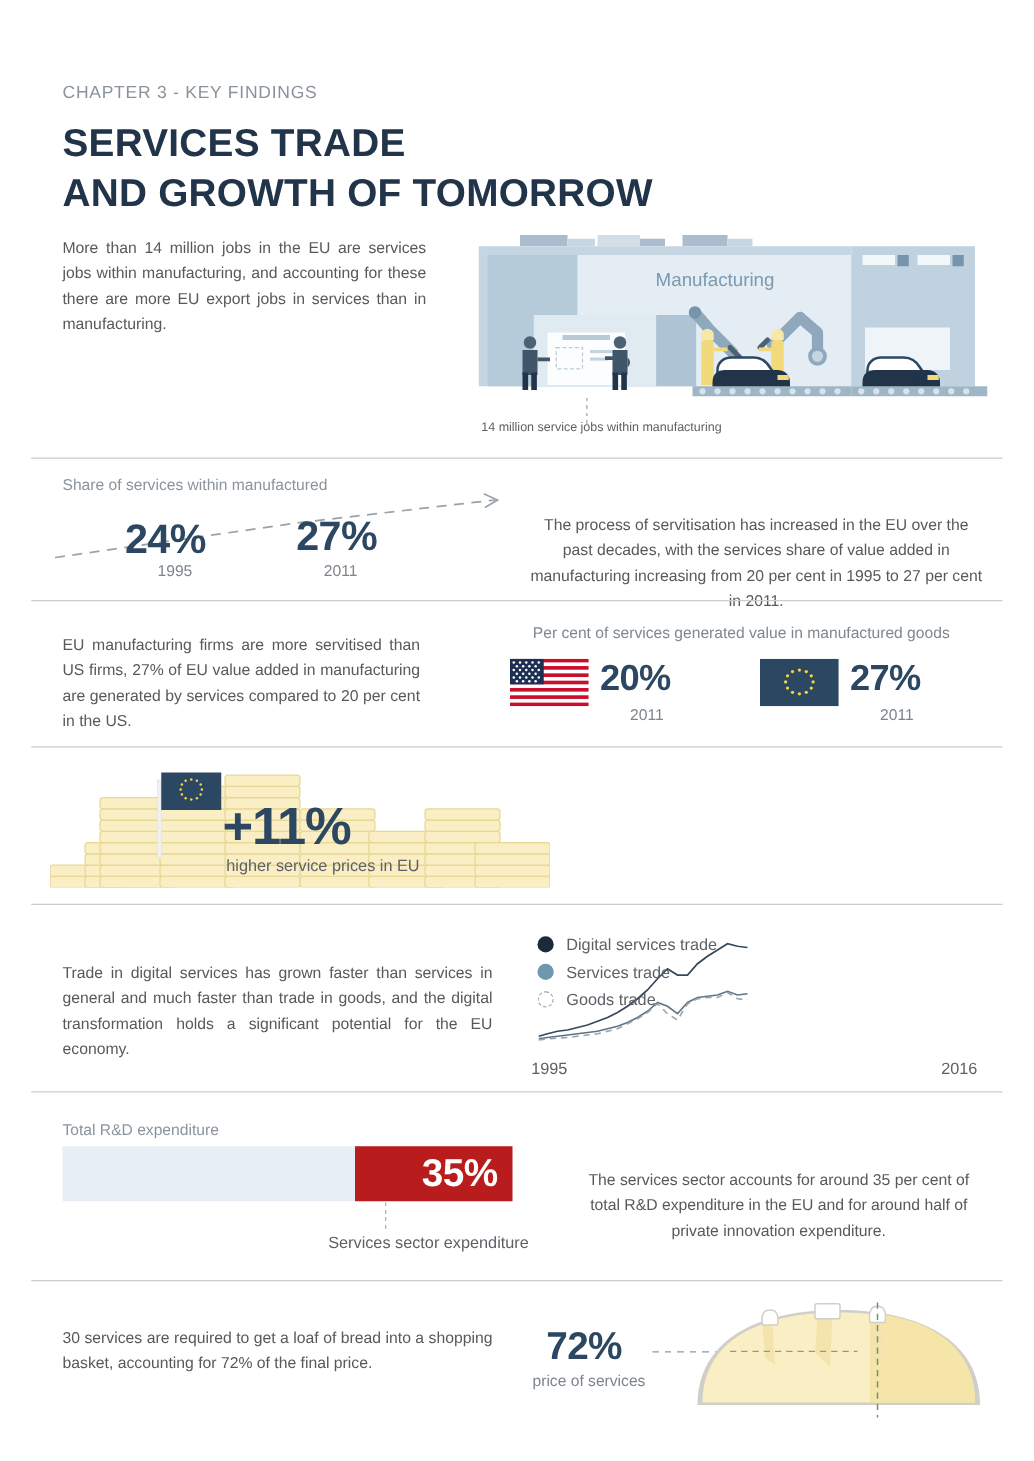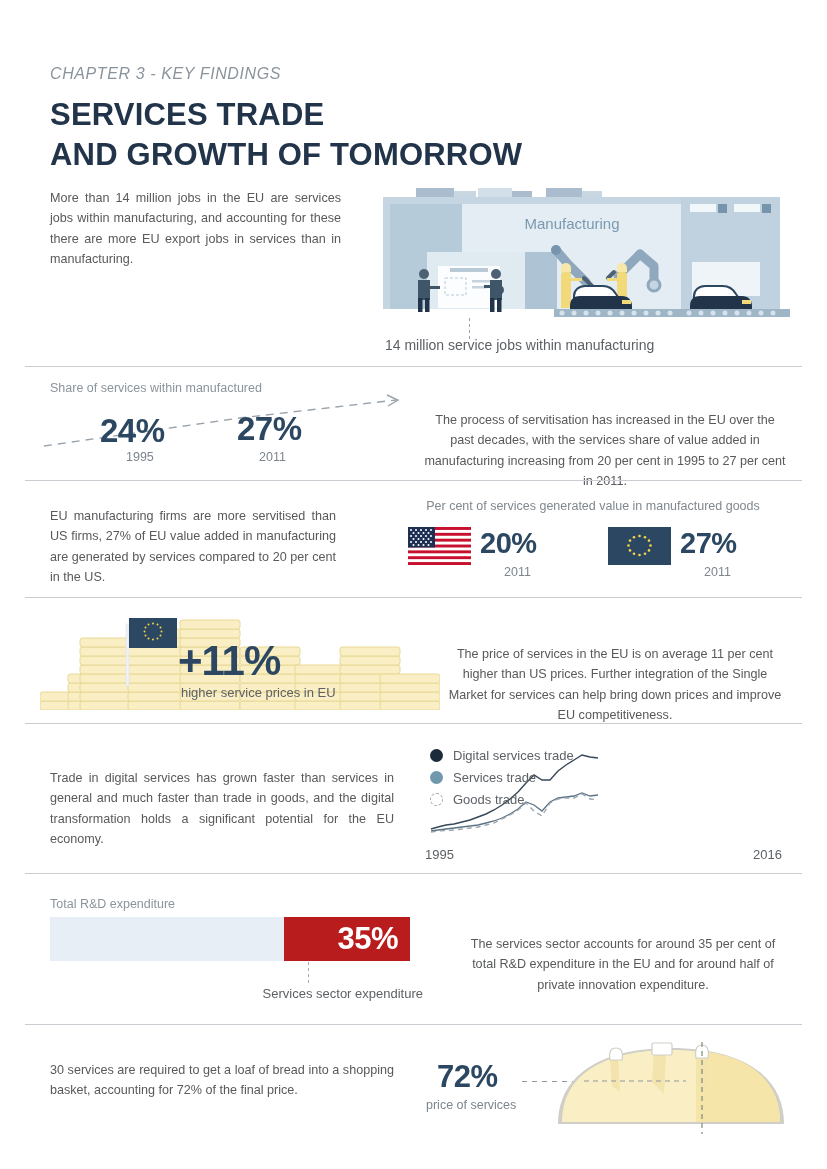--- a/index.html
+++ b/index.html
@@ -7,21 +7,21 @@
     width:827px;height:1169px;background:#ffffff;
     font-family:"Liberation Sans", sans-serif;
     color:#55575b;-webkit-font-smoothing:antialiased;
     position:relative;overflow:hidden;
   }
   .page{position:absolute;left:0;top:0;width:827px;height:1169px;}
 
   
   .kicker{
     position:absolute;left:50px;top:65px;
-    font-size:16px;letter-spacing:.6px;color:#8a939c;font-weight:400;font-style:italic;
+    font-size:14px;letter-spacing:.6px;color:#8a939c;font-weight:400;
   }
   .title{
     position:absolute;left:50px;top:95px;width:700px;
     font-size:31px;font-weight:bold;color:#22344a;
     line-height:1.28;letter-spacing:.2px;
   }
   .title .l2{display:block;}
 
   
   .divider{position:absolute;left:25px;width:777px;height:1px;background:#c9ccd0;}
@@ -29,21 +29,21 @@
     font-size:12.6px;line-height:1.62;color:#58595b;text-align:justify;
   }
   .body-text.right{text-align:center;margin-top:23px;}
   .label-sm{font-size:12.5px;color:#8b949c;}
 
   
   .s1-text{position:absolute;left:50px;top:188px;width:291px;}
   .s1-text p{margin:0 0 16px 0;}
   .s1-text p:last-child{margin-bottom:0;}
   .factory{position:absolute;left:378px;top:188px;width:412px;height:135px;}
-  .fact-caption{position:absolute;left:385px;top:337px;font-size:14px;color:#5d6166;}
+  .fact-caption{position:absolute;left:385px;top:337px;font-size:10px;color:#5d6166;}
   .lead-line{position:absolute;left:469px;top:318px;width:1px;height:22px;
     background:repeating-linear-gradient(to bottom,#9aa3ab 0 3px,transparent 3px 6px);}
 
   
   .s2-label{position:absolute;left:50px;top:381px;}
   .s2-arrowbox{position:absolute;left:40px;top:390px;width:370px;height:60px;}
   .bignum{font-size:33px;font-weight:bold;color:#2c4761;letter-spacing:-.5px;line-height:1;}
   .s2-n1{position:absolute;left:100px;top:414px;}
   .s2-y1{position:absolute;left:126px;top:450px;font-size:12.5px;color:#7d858d;}
   .s2-n2{position:absolute;left:237px;top:412px;}
@@ -406,21 +406,20 @@
       <circle cx="113" cy="29.5" r="1"></circle>
         <circle cx="108.5" cy="28.5" r="1"></circle>
       <circle cx="105.5" cy="25.5" r="1"></circle>
         <circle cx="104.5" cy="21.5" r="1"></circle>
       <circle cx="105.5" cy="17.5" r="1"></circle>
         <circle cx="108.5" cy="14.5" r="1"></circle>
     </g>
   </svg>
   <div class="coins-big">+11%</div>
   <div class="coins-cap">higher service prices in EU</div>
-  <div class="s4-text body-text right">The price of services in the EU is on average 11 per cent higher than US prices. Further integration of the Single Market for services can help bring down prices and improve EU competitiveness.</div>
 
   <div class="divider" style="top:723px;"></div>
 
   <div class="s5-text body-text">Trade in digital services has grown faster than services in general and much faster than trade in goods, and the digital transformation holds a significant potential for the EU economy.</div>
 
   <svg class="chart" viewBox="0 0 362 108" preserveAspectRatio="none">
     <g>
       <polyline fill="none" stroke="#36485a" stroke-width="1.4" points="6,103 13,101 21,99 29,98 37,96 45,94 53,91 61,88 69,84 77,79 85,73 93,66 101,57 109,49 117,54 125,54 133,45 141,39 149,34 157,29 165,31 173,32"></polyline>
       <polyline fill="none" stroke="#5d7486" stroke-width="1.3" points="6,105 13,104 21,103 29,102 37,101 45,100 53,99 61,97 69,95 77,92 85,88 93,83 101,76 109,79 117,85 125,76 133,72 141,71 149,70 157,67 165,70 173,69"></polyline>
       <polyline fill="none" stroke="#9aa3ab" stroke-width="1.3" stroke-dasharray="5 4" points="6,106 13,105 21,104.5 29,104 37,103 45,102 53,101 61,99 69,97 77,93 85,89 93,84 101,77 109,85 117,90 125,77 133,73 141,72 149,72 157,68 165,73 173,74"></polyline>

